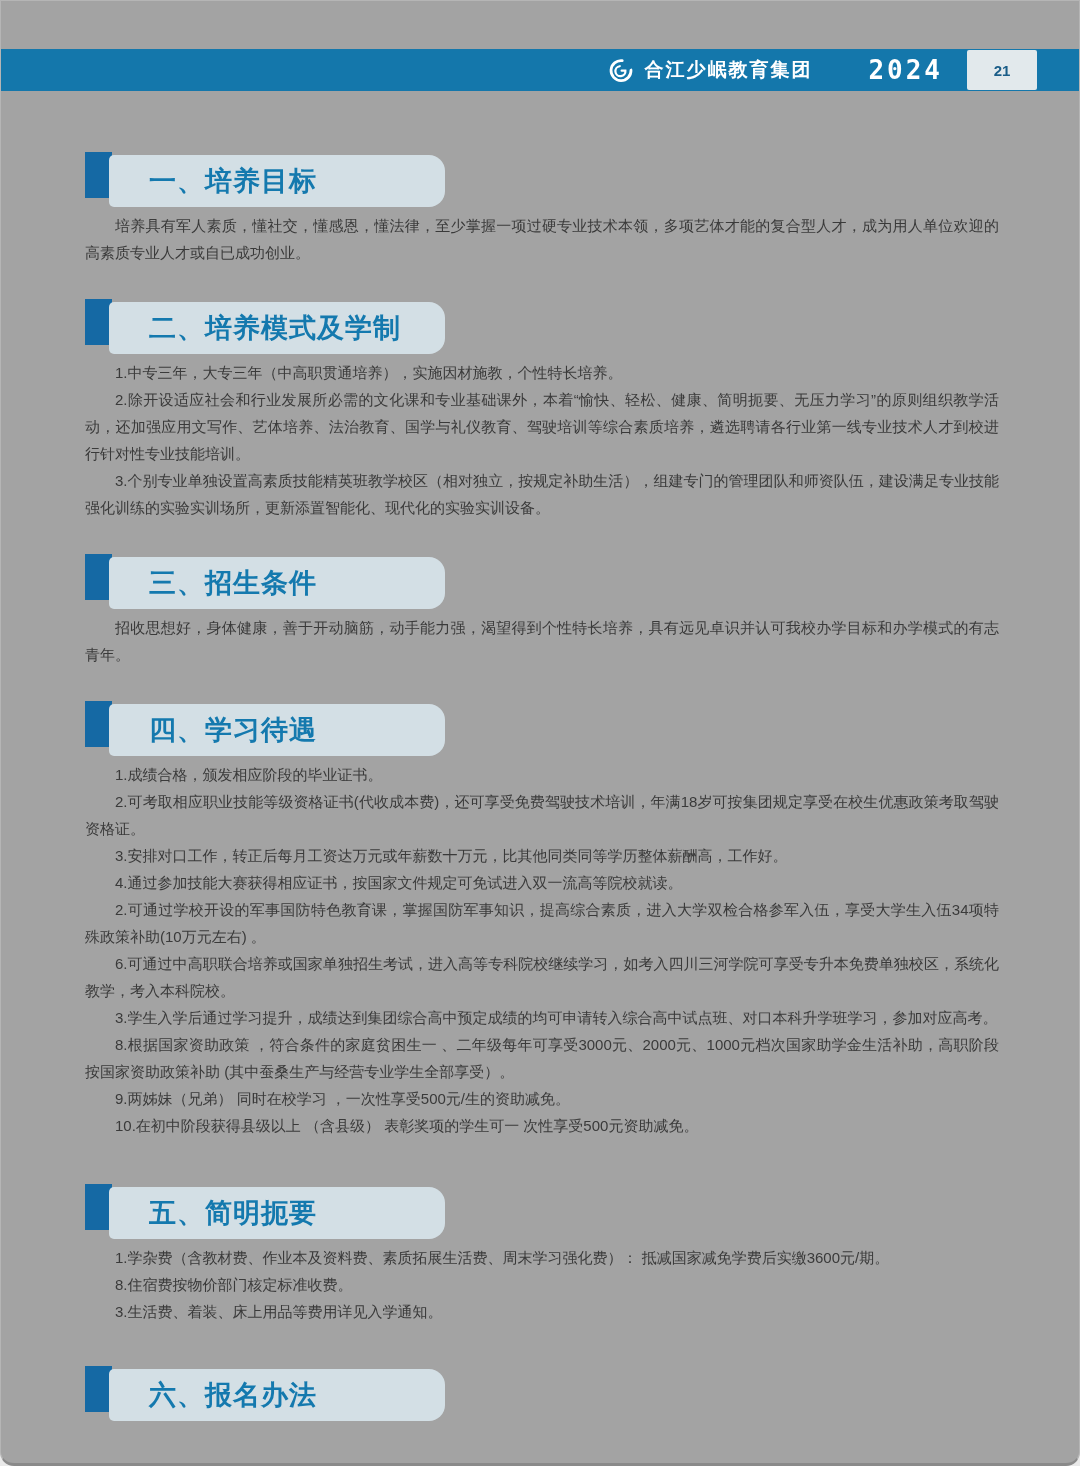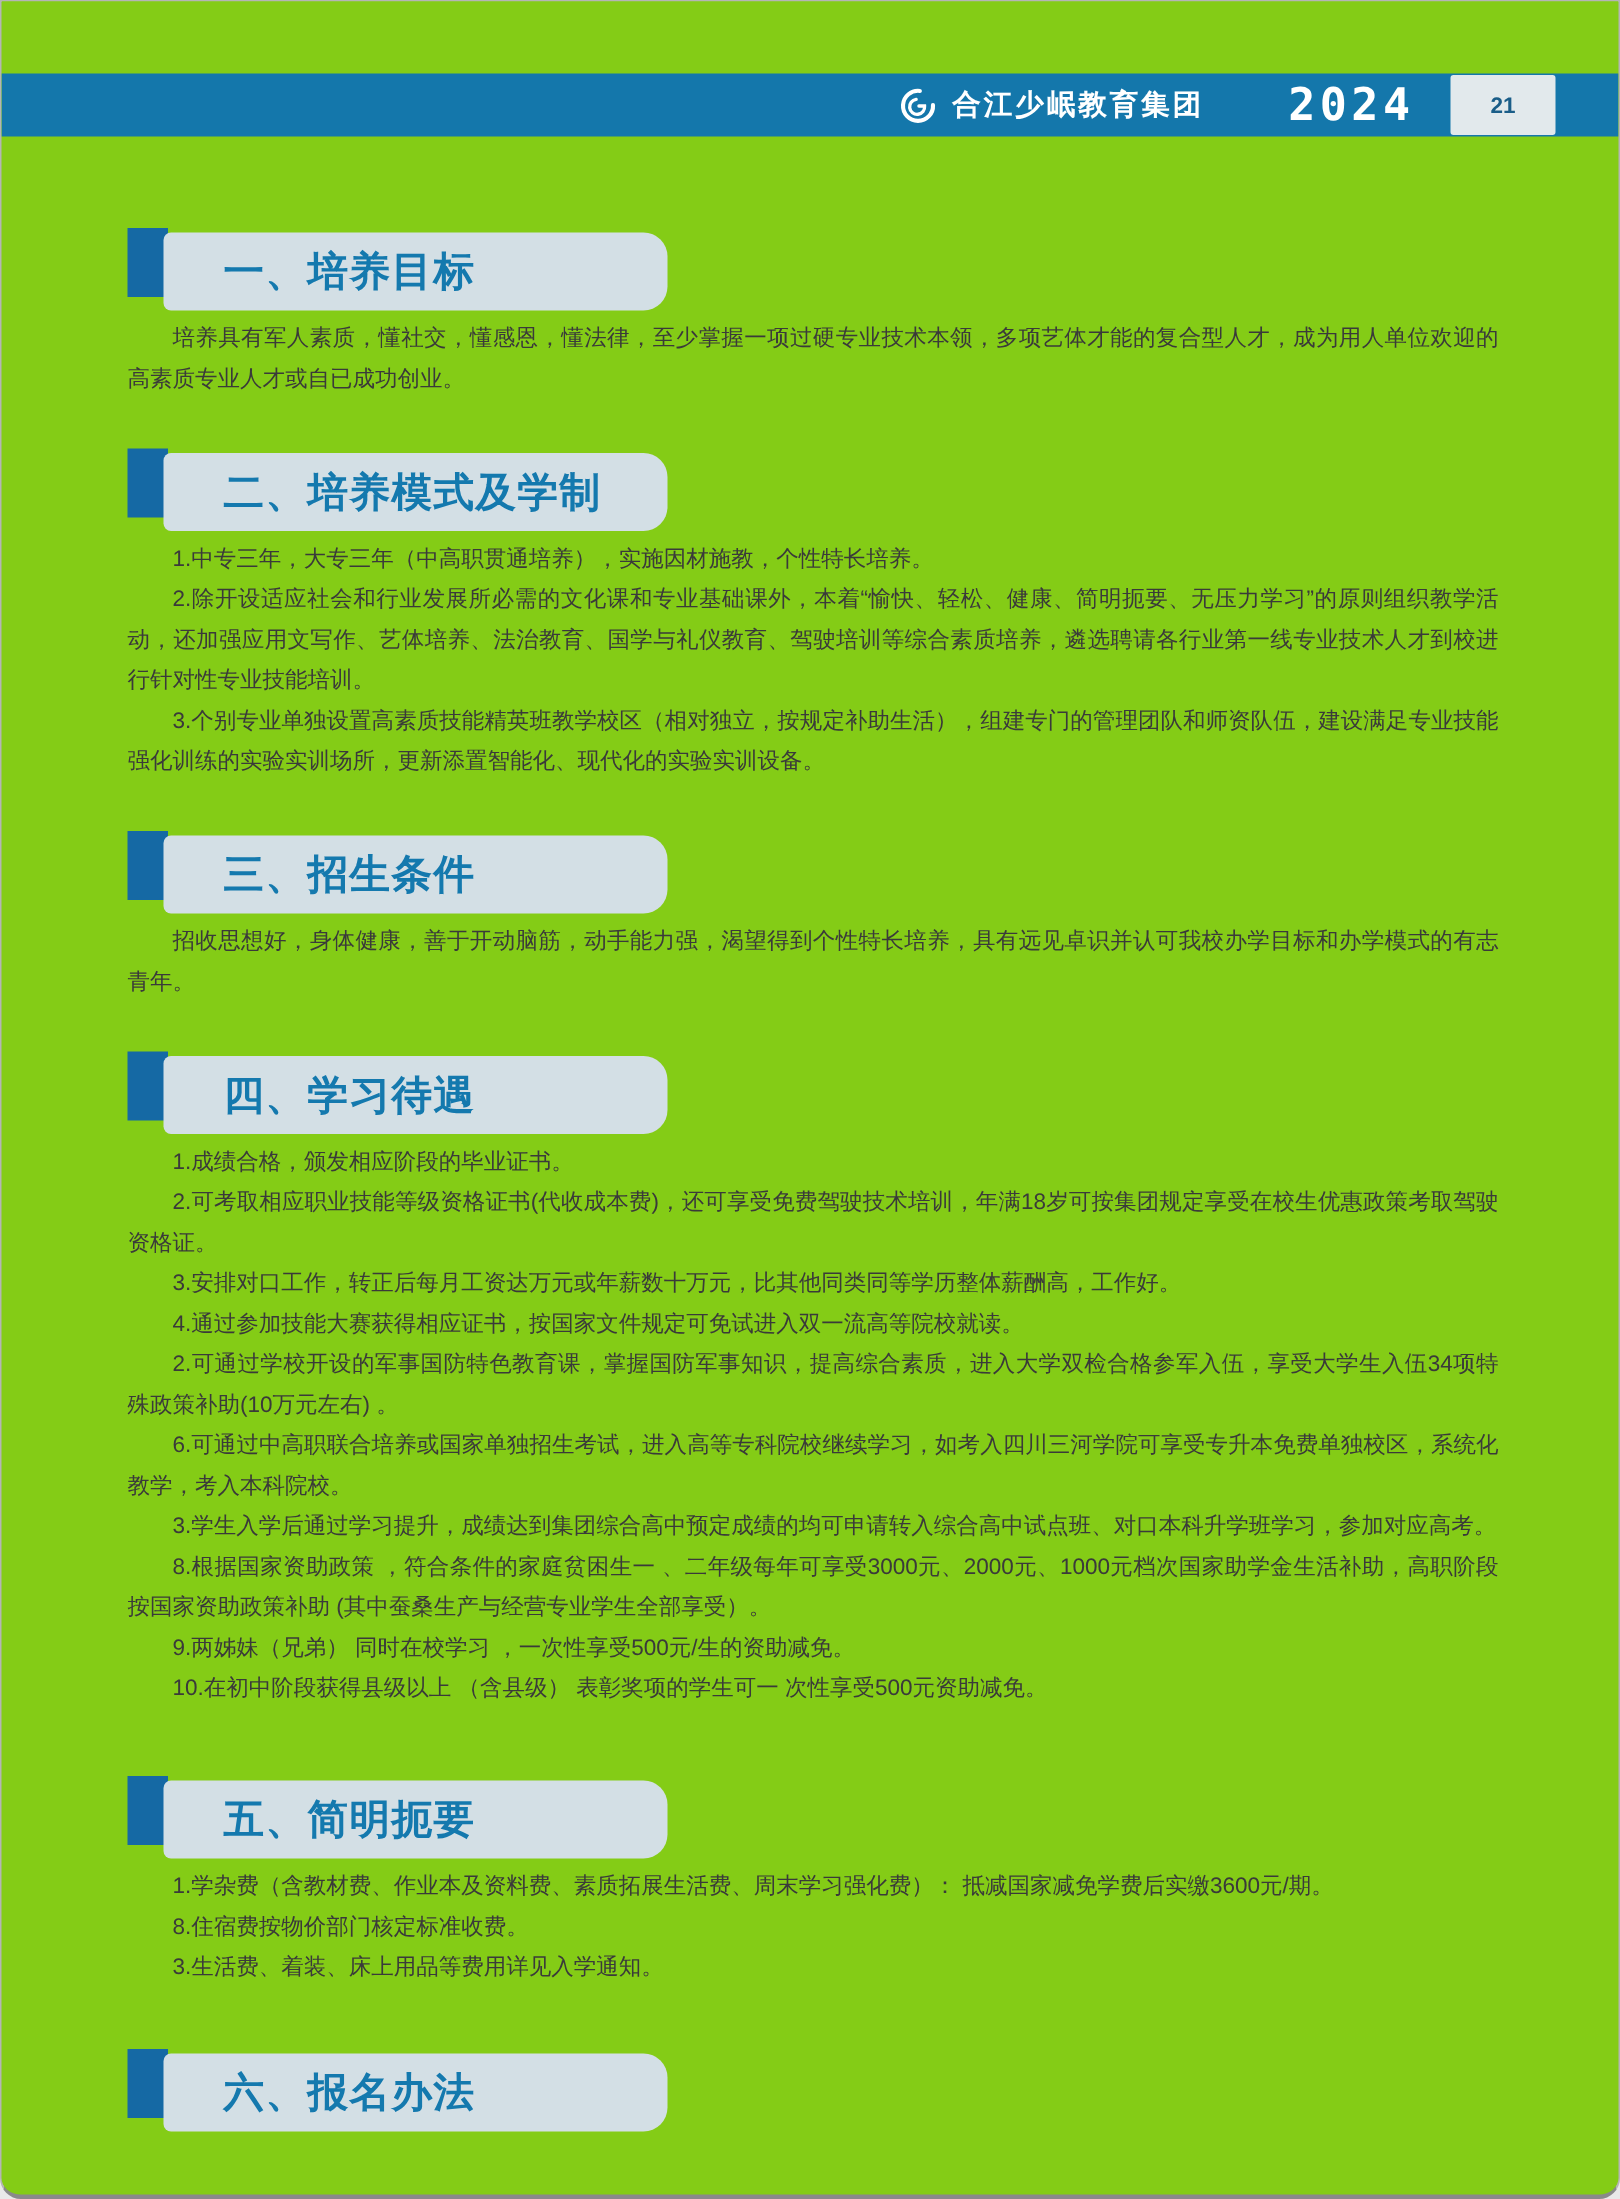--- a/index.html
+++ b/index.html
@@ -3,21 +3,21 @@
 <meta charset="utf-8">
 <style>
   * { margin:0; padding:0; box-sizing:border-box; }
   html,body { background:#e9e9e9; }
   body { font-family:"Liberation Sans","DejaVu Sans",sans-serif; }
 
   .page {
     position:relative;
     width:1080px; height:1466px;
     margin:0 auto;
-    background:#84cc16;
+    background:#a3a3a3;
     border:1px solid #b5b5b5;
     border-bottom:3px solid #8a8a8a;
     border-radius:0 0 14px 14px;
     overflow:hidden;
   }
 
   
   .header-bar {
     margin-top:48px;
     height:42px;
@@ -33,21 +33,21 @@
     color:#ffffff;
   }
   .brand svg { display:block; }
   .brand-name {
     font-size:19px; font-weight:bold; letter-spacing:2px;
     color:#ffffff;
   }
   .year {
     margin-left:56px;
     font-family:"DejaVu Sans Mono",monospace;
-    font-size:30px; font-weight:bold; letter-spacing:3px;
+    font-size:26px; font-weight:bold; letter-spacing:3px;
     color:#ffffff;
   }
   .page-num-box {
     margin-left:24px; margin-right:2px;
     width:70px; height:40px;
     background:#e2e9ec;
     border-radius:2px;
     display:flex; align-items:center; justify-content:center;
     font-size:15px; font-weight:bold; color:#1a5d88;
   }

